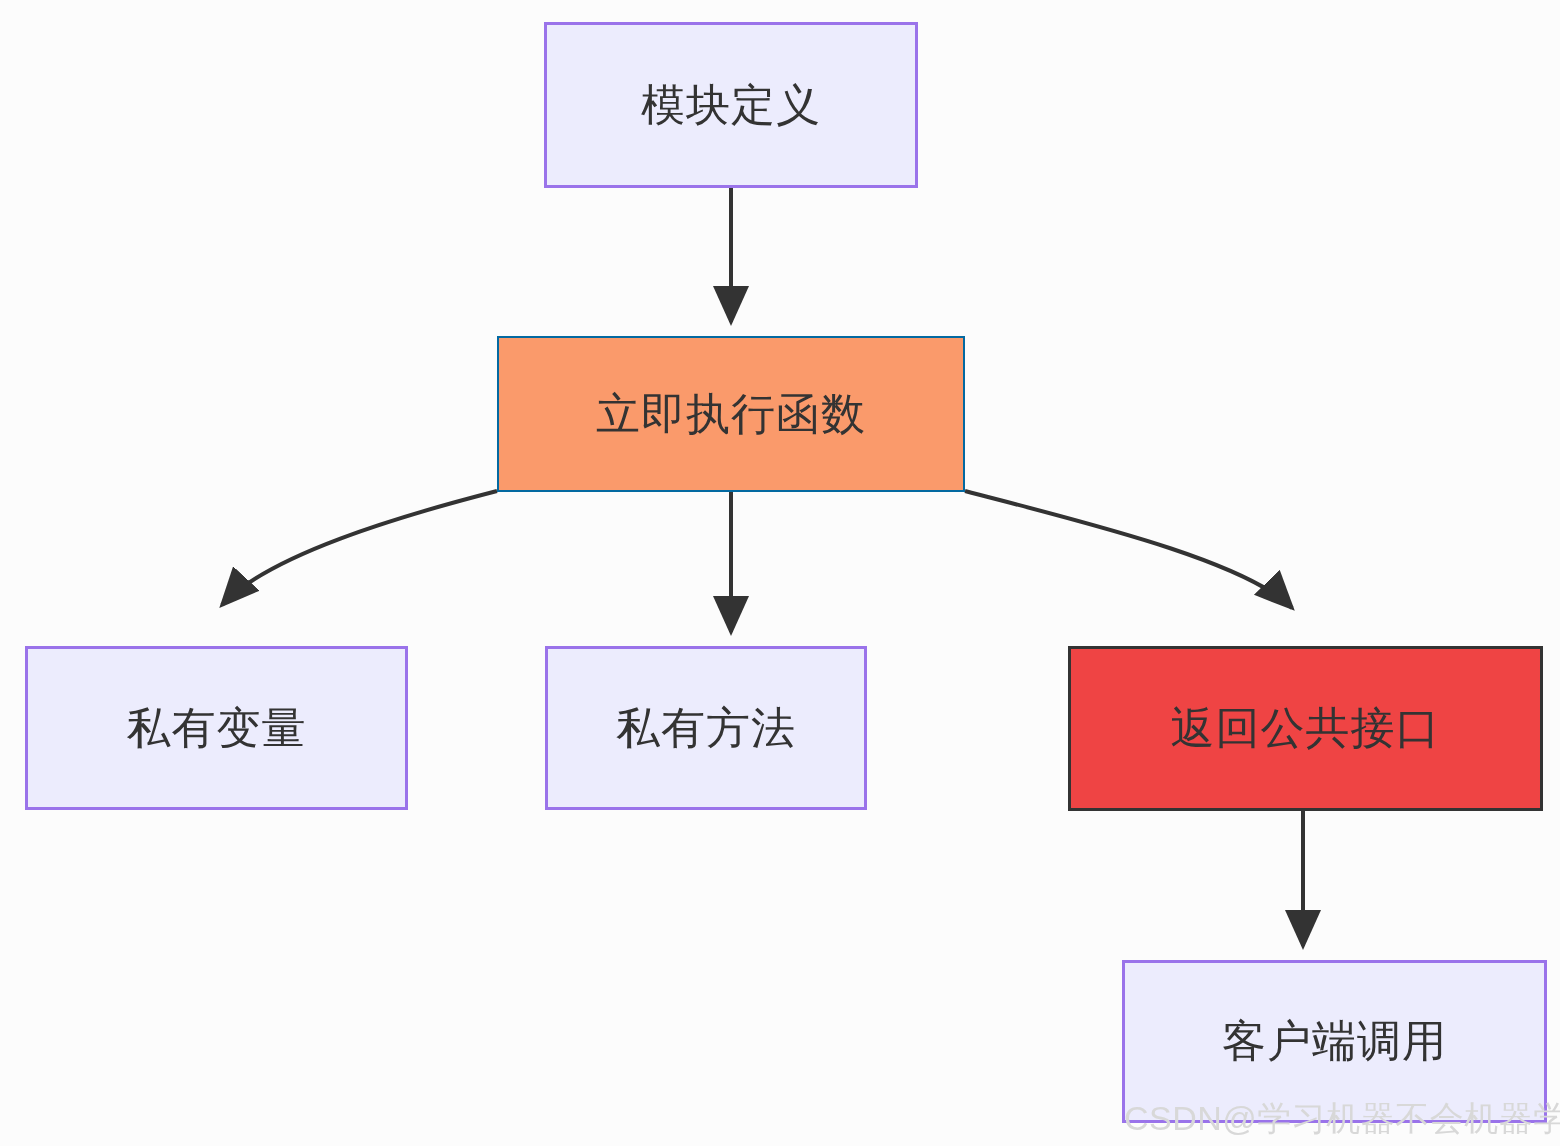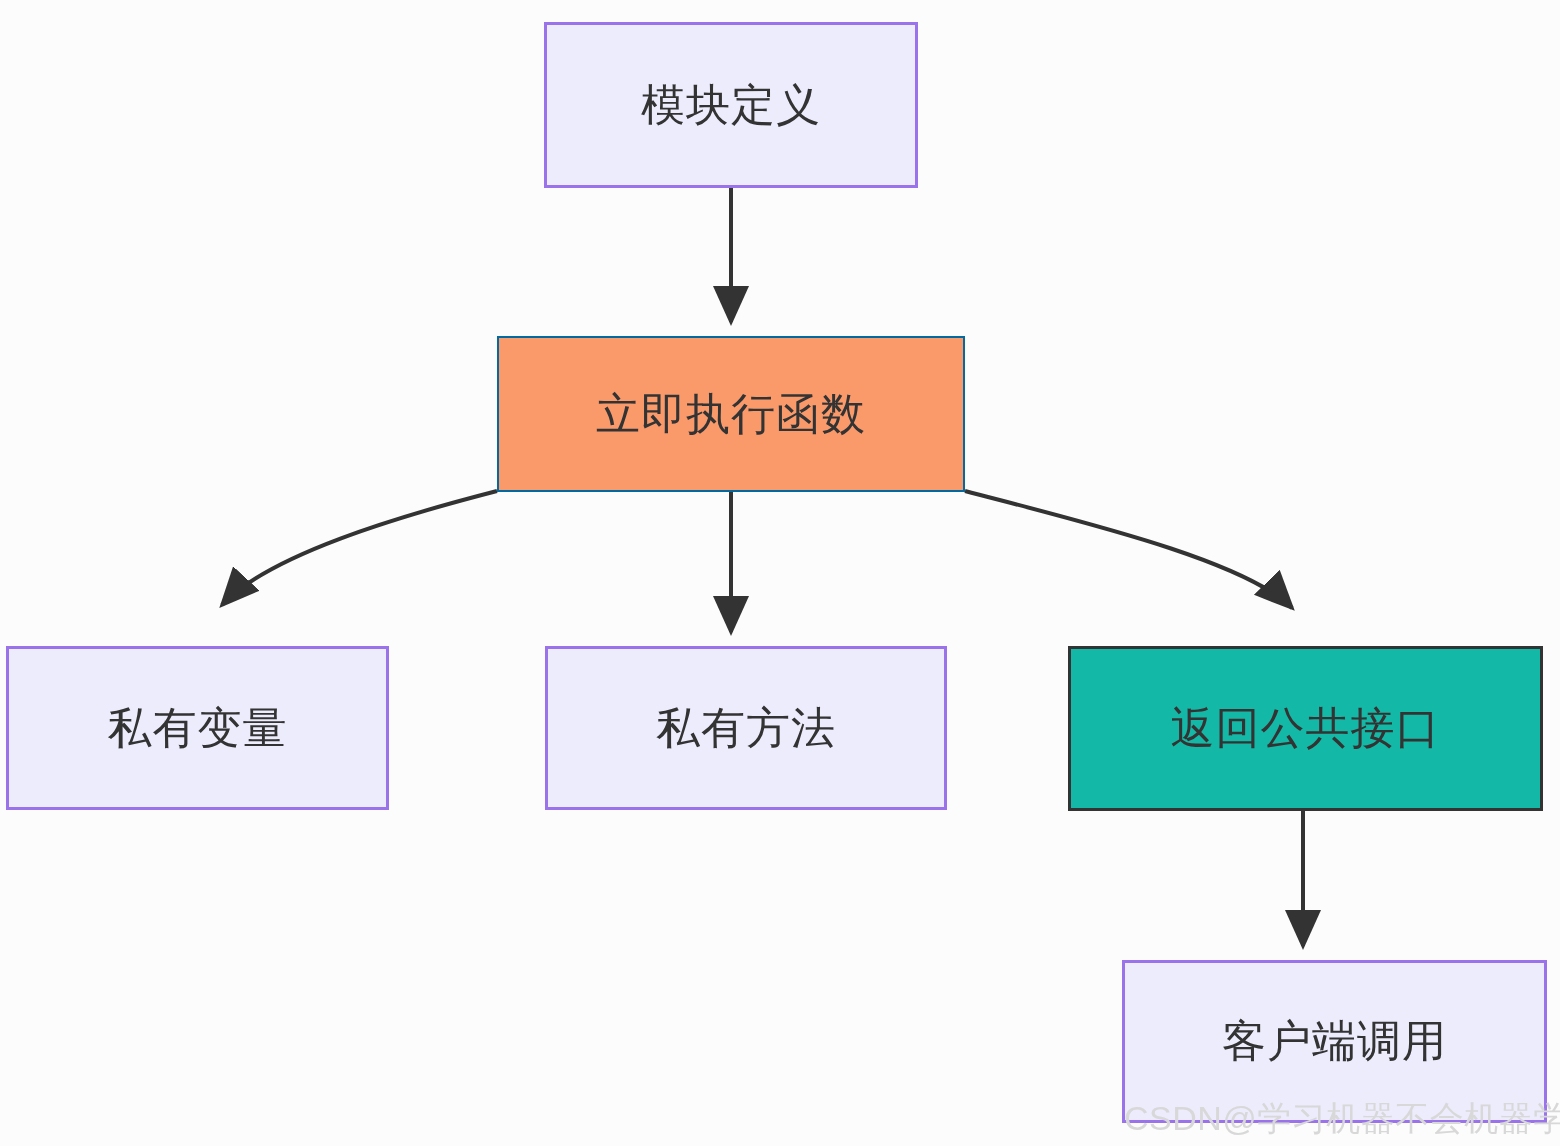--- a/index.html
+++ b/index.html
@@ -44,21 +44,21 @@
   }
   .node.lavender {
     background: #ececfd;
     border: 3px solid #9a73ea;
   }
   .node.orange {
     background: #fa9a6b;
     border: 2px solid #0369a1;
   }
   .node.green {
-    background: #14b8a6;
+    background: #ef4444;
     border: 3px solid #333333;
   }
   #watermark {
     position: absolute;
     left: 1124px;
     top: 1096px;
     font-size: 34px;
     color: #d8d8d8;
     white-space: nowrap;
     letter-spacing: 0.5px;
@@ -89,25 +89,25 @@
   </svg>
 
   <div class="node lavender" style="left:544px; top:22px; width:374px; height:166px;">
     <span class="node-label">模块定义</span>
   </div>
 
   <div class="node orange" style="left:497px; top:336px; width:468px; height:156px;">
     <span class="node-label">立即执行函数</span>
   </div>
 
-  <div class="node lavender" style="left:6px; top:646px; width:383px; height:164px;">
+  <div class="node lavender" style="left:25px; top:646px; width:383px; height:164px;">
     <span class="node-label">私有变量</span>
   </div>
 
-  <div class="node lavender" style="left:545px; top:646px; width:402px; height:164px;">
+  <div class="node lavender" style="left:545px; top:646px; width:322px; height:164px;">
     <span class="node-label">私有方法</span>
   </div>
 
   <div class="node green" style="left:1068px; top:646px; width:475px; height:165px;">
     <span class="node-label">返回公共接口</span>
   </div>
 
   <div class="node lavender" style="left:1090px; top:960px; width:425px; height:163px;margin-left:32px;">
     <span class="node-label">客户端调用</span>
   </div>

